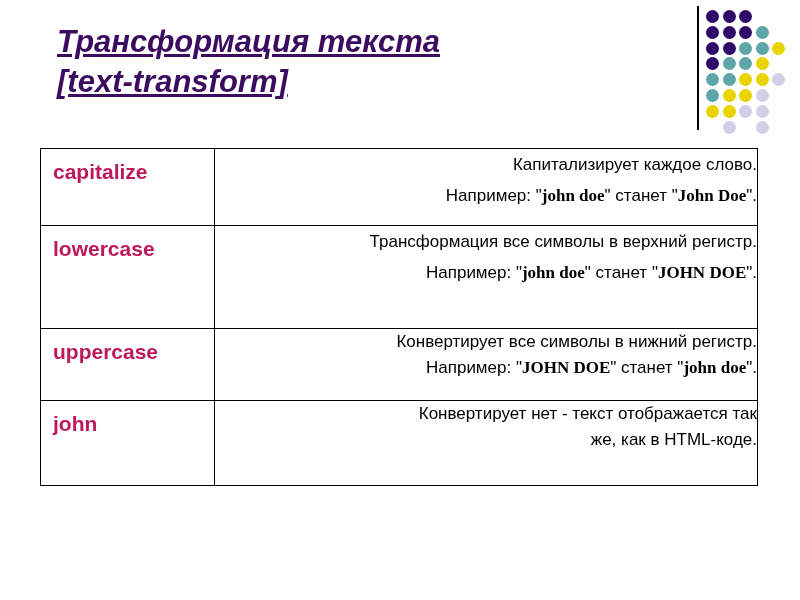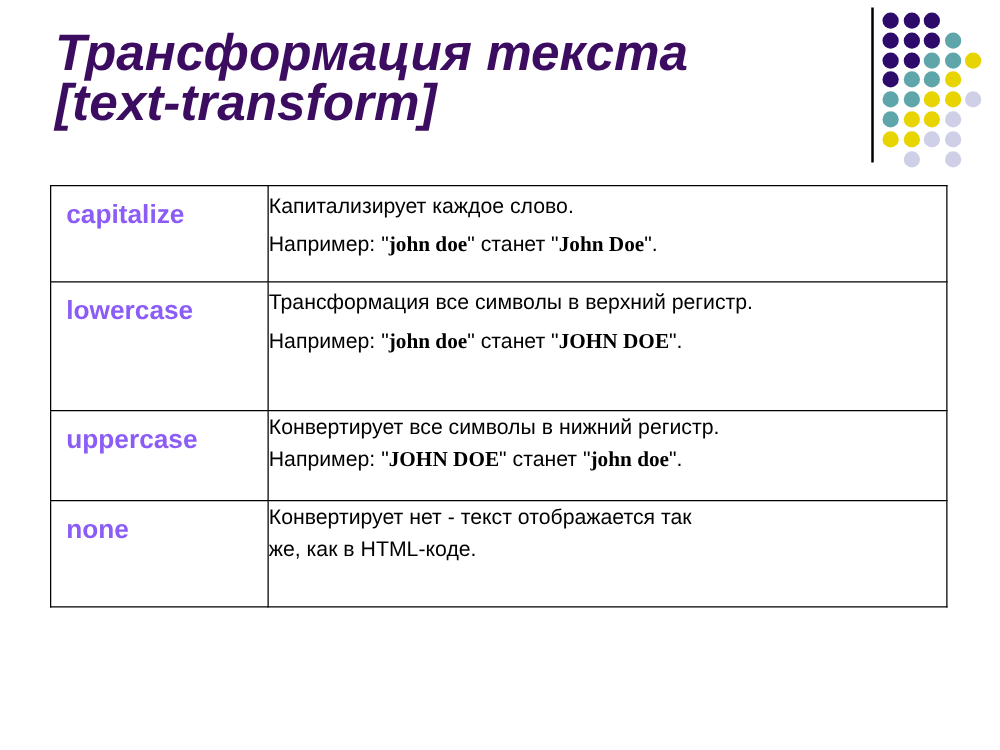--- a/index.html
+++ b/index.html
@@ -11,31 +11,32 @@
     height: 600px;
     background: #ffffff;
     font-family: "Liberation Sans", sans-serif;
     overflow: hidden;
     position: relative;
   }
 
   
   #slide-title {
     position: absolute;
-    left: 44px;
+    left: 57px;
     top: 22px;
     width: 620px;
     font-family: "Liberation Sans", sans-serif;
     font-style: italic;
     font-weight: bold;
-    font-size: 41px;
+    font-size: 31px;
     line-height: 40px;
     color: #3B0C60;
     letter-spacing: 0px;
     white-space: pre-line;
+    text-decoration: underline;
   }
 
   
   #deco {
     position: absolute;
     left: 694px;
     top: 0px;
     width: 106px;
     height: 140px;
   }
@@ -75,26 +76,27 @@
     vertical-align: top;
     padding: 0;
   }
   .col-prop {
     width: 173px;
   }
   .prop-label {
     font-family: "Liberation Sans", sans-serif;
     font-weight: bold;
     font-size: 21px;
-    color: #8b5cf6;
+    color: #be185d;
     padding: 10px 0 0 12px;
     line-height: 26px;
   }
   .desc-cell {
     padding: 9px 6px 8px 12px;
+    text-align: right;
   }
   .desc-line {
     font-family: "Liberation Sans", sans-serif;
     font-size: 17px;
     color: #000000;
     white-space: nowrap;
   }
   .row-loose .desc-line { line-height: 31px; }
   .row-tight .desc-line { line-height: 26px; }
   .row-1 td { height: 76px; }
@@ -170,21 +172,21 @@
       <td class="col-prop">
         <div class="prop-label">uppercase</div>
       </td>
       <td class="desc-cell">
         <div class="desc-line">Конвертирует все символы в нижний регистр.</div>
         <div class="desc-line">Например: "<b>JOHN DOE</b>" станет "<b>john doe</b>".</div>
       </td>
     </tr>
     <tr class="row-4 row-tight">
       <td class="col-prop">
-        <div class="prop-label">none</div>
+        <div class="prop-label">john</div>
       </td>
       <td class="desc-cell">
         <div class="desc-line">Конвертирует нет - текст отображается так</div>
         <div class="desc-line">же, как в HTML-коде.</div>
       </td>
     </tr>
   </tbody>
 </table>
 
 </body></html>

